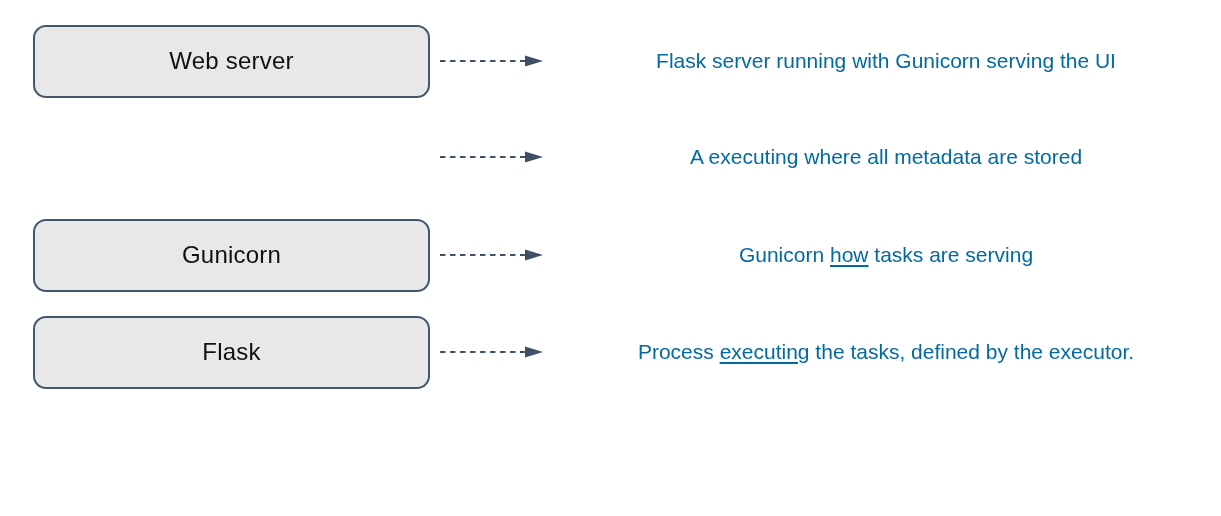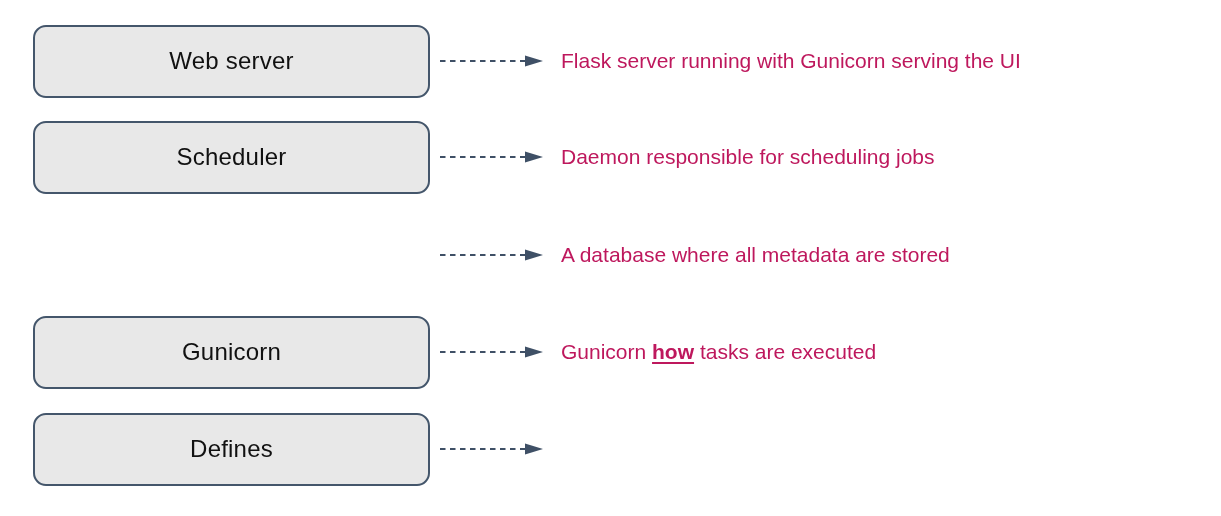--- a/index.html
+++ b/index.html
@@ -50,25 +50,26 @@
     position: absolute;
     left: 439px;
     width: 104px;
     height: 14px;
   }
   .desc {
     position: absolute;
     left: 561px;
     right: 10px;
     font-size: 21px;
-    color: #be185d;
+    color: #0369a1;
     white-space: nowrap;
+    text-align: center;
   }
   .desc .em {
-    font-weight: bold;
+    font-weight: normal;
     text-decoration: underline;
     text-decoration-thickness: 2px;
     text-underline-offset: 3px;
   }
 </style>
 </head>
 <body>
 
 <div class="canvas">
 
@@ -76,53 +77,44 @@
     <div class="box">
       <span class="box-label">Web server</span>
     </div>
     <svg class="arrow" viewBox="0 0 104 14" xmlns="http://www.w3.org/2000/svg">
       <line x1="1" y1="7" x2="86" y2="7" stroke="#3f5066" stroke-width="2" stroke-dasharray="5.5,4.5"></line>
       <polygon points="86,1.5 104,7 86,12.5" fill="#3f5066"></polygon>
     </svg>
     <div class="desc"><span>Flask server running with Gunicorn serving the UI</span><span class="em"></span><span></span></div>
   </div>
 
-  <div class="row">
-    <div class="box">
-      <span class="box-label">Scheduler</span>
-    </div>
-    <svg class="arrow" viewBox="0 0 104 14" xmlns="http://www.w3.org/2000/svg">
-      <line x1="1" y1="7" x2="86" y2="7" stroke="#3f5066" stroke-width="2" stroke-dasharray="5.5,4.5"></line>
-      <polygon points="86,1.5 104,7 86,12.5" fill="#3f5066"></polygon>
-    </svg>
-    <div class="desc"><span>Daemon responsible for scheduling jobs</span><span class="em"></span><span></span></div>
-  </div>
 
   <div class="row">
     <svg class="arrow" viewBox="0 0 104 14" xmlns="http://www.w3.org/2000/svg">
       <line x1="1" y1="7" x2="86" y2="7" stroke="#3f5066" stroke-width="2" stroke-dasharray="5.5,4.5"></line>
       <polygon points="86,1.5 104,7 86,12.5" fill="#3f5066"></polygon>
     </svg>
-    <div class="desc"><span>A database where all metadata are stored</span><span class="em"></span><span></span></div>
+    <div class="desc"><span>A executing where all metadata are stored</span><span class="em"></span><span></span></div>
   </div>
 
   <div class="row">
     <div class="box">
       <span class="box-label">Gunicorn</span>
     </div>
     <svg class="arrow" viewBox="0 0 104 14" xmlns="http://www.w3.org/2000/svg">
       <line x1="1" y1="7" x2="86" y2="7" stroke="#3f5066" stroke-width="2" stroke-dasharray="5.5,4.5"></line>
       <polygon points="86,1.5 104,7 86,12.5" fill="#3f5066"></polygon>
     </svg>
-    <div class="desc"><span>Gunicorn </span><span class="em">how</span><span> tasks are executed</span></div>
+    <div class="desc"><span>Gunicorn </span><span class="em">how</span><span> tasks are serving</span></div>
   </div>
 
   <div class="row">
     <div class="box">
-      <span class="box-label">Defines</span>
+      <span class="box-label">Flask</span>
     </div>
     <svg class="arrow" viewBox="0 0 104 14" xmlns="http://www.w3.org/2000/svg">
       <line x1="1" y1="7" x2="86" y2="7" stroke="#3f5066" stroke-width="2" stroke-dasharray="5.5,4.5"></line>
       <polygon points="86,1.5 104,7 86,12.5" fill="#3f5066"></polygon>
     </svg>
+    <div class="desc"><span>Process </span><span class="em">executing</span><span> the tasks, defined by the executor.</span></div>
   </div>
 
 </div>
 
 </body></html>

